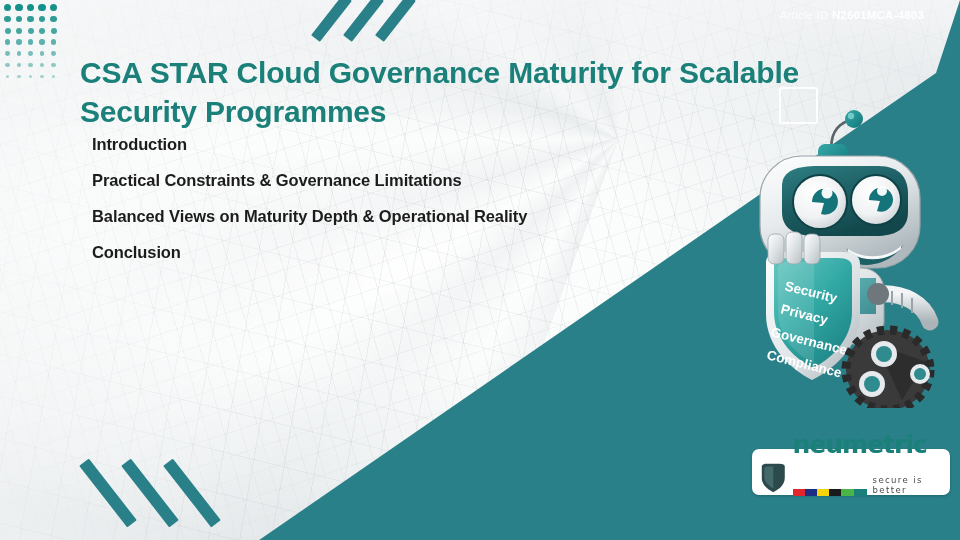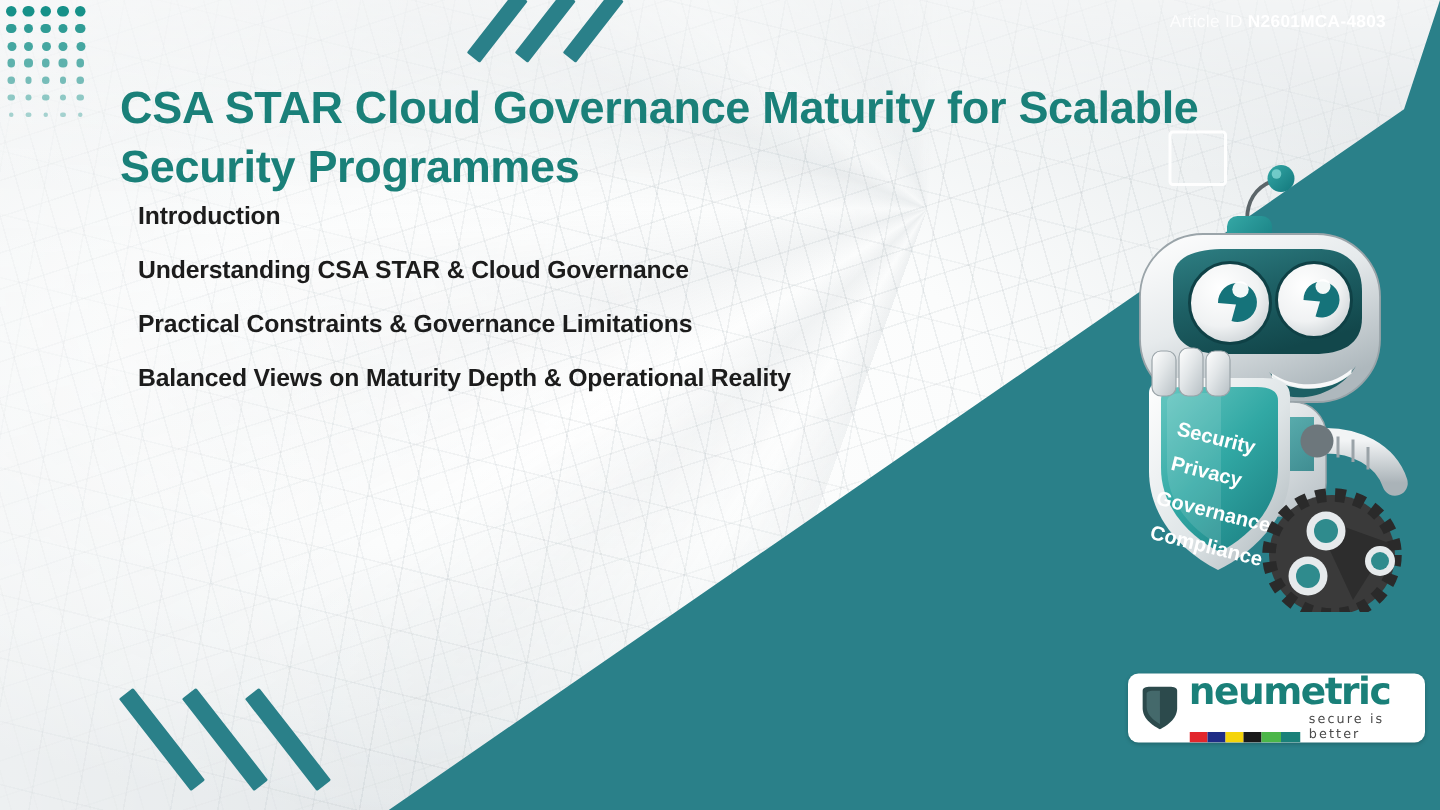--- a/index.html
+++ b/index.html
@@ -53,21 +53,21 @@
   
   .article-id{position:absolute;right:36px;top:9px;font-size:11.5px;letter-spacing:.2px;color:rgba(255,255,255,.82);}
   .article-id b{color:#ffffff;font-weight:700;}
   .title{position:absolute;left:80px;top:53px;width:800px;font-size:30px;line-height:1.30;font-weight:700;color:#1a8079;letter-spacing:-.2px;}
   .toc{position:absolute;left:92px;top:136px;width:600px;}
   .toc-item{font-size:16.5px;font-weight:700;color:#1c1c1c;line-height:1;margin-bottom:19.5px;letter-spacing:-.1px;white-space:nowrap;}
 
   
   .robot{position:absolute;left:726px;top:108px;width:236px;height:300px;}
   .logo-box{position:absolute;left:752px;top:449px;width:198px;height:46px;background:#ffffff;border-radius:7px;
-    box-shadow:0 1px 3px rgba(0,0,0,.22);display:flex;align-items:center;padding:0 8px;box-sizing:border-box;}
+    box-shadow:0 1px 3px rgba(0,0,0,.22);display:flex;align-items:flex-end;padding:0 8px;box-sizing:border-box;}
   .logo-word{font-size:25px;font-weight:700;color:#1a8079;line-height:.95;letter-spacing:-1px;font-family:"DejaVu Sans",sans-serif;}
   .logo-tag{font-size:8.5px;color:#4a4a4a;letter-spacing:1.4px;font-family:"DejaVu Sans",sans-serif;}
   .logo-bars{display:inline-block;width:74px;height:7px;margin-right:6px;vertical-align:1px;}
 </style>
 </head>
 <body>
 
 <div class="slide">
 
   <div class="bg-base"></div>
@@ -131,23 +131,23 @@
 
   <div class="article-id">
     <span>Article ID</span>
     <b>N2601MCA-4803</b>
   </div>
 
   <div class="title">CSA STAR Cloud Governance Maturity for Scalable Security Programmes</div>
 
   <div class="toc" id="tocList">
       <div class="toc-item">Introduction</div>
-      <div class="toc-item">Understanding CSA STAR &amp; Cloud Governance</div>
       <div class="toc-item">Practical Constraints &amp; Governance Limitations</div>
       <div class="toc-item">Balanced Views on Maturity Depth &amp; Operational Reality</div>
+      <div class="toc-item">Conclusion</div>
     </div>
 
   <div class="robot">
     <svg width="236" height="300" viewBox="0 0 236 300">
       <defs>
         <linearGradient id="gBody" x1="0" y1="0" x2="1" y2="1">
           <stop offset="0" stop-color="#ffffff"></stop>
             <stop offset=".45" stop-color="#e2e6e8"></stop>
             <stop offset="1" stop-color="#b6bfc4"></stop>
         </linearGradient>
@@ -256,21 +256,21 @@
     </svg>
   </div>
 
   <div class="logo-box">
     <svg width="30" height="34" viewBox="0 0 30 34" style="margin-right:6px">
       <path d="M2 4 C2 2 4 1 8 1 L22 1 C26 1 28 2 28 4 L28 17 C28 26 19 31 15 33 C11 31 2 26 2 17 Z" fill="#2c4a4c"></path>
       <path d="M5 6 C5 5 7 4 10 4 L15 4 L15 29 C10 26 5 22 5 16 Z" fill="#4b7173" opacity=".8"></path>
     </svg>
     <div style="display:flex;flex-direction:column;justify-content:center;">
       <div class="logo-word">neumetric</div>
-      <div style="display:flex;align-items:center;margin-top:3px;">
+      <div style="display:flex;align-items:center;margin-top:18px;">
         <span class="logo-bars">
           <svg width="74" height="7" viewBox="0 0 74 7">
             <rect x="0" y="0" width="12" height="7" fill="#e2262c"></rect>
             <rect x="12" y="0" width="12" height="7" fill="#1f2c86"></rect>
             <rect x="24" y="0" width="12" height="7" fill="#f5d40a"></rect>
             <rect x="36" y="0" width="12" height="7" fill="#1a1a1a"></rect>
             <rect x="48" y="0" width="13" height="7" fill="#4bb648"></rect>
             <rect x="61" y="0" width="13" height="7" fill="#1a8079"></rect>
           </svg>
         </span>

